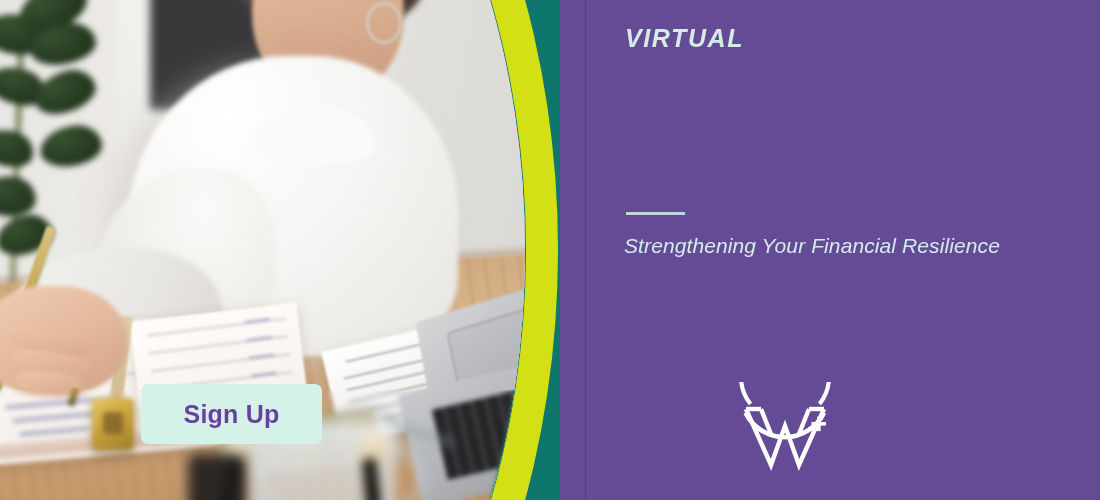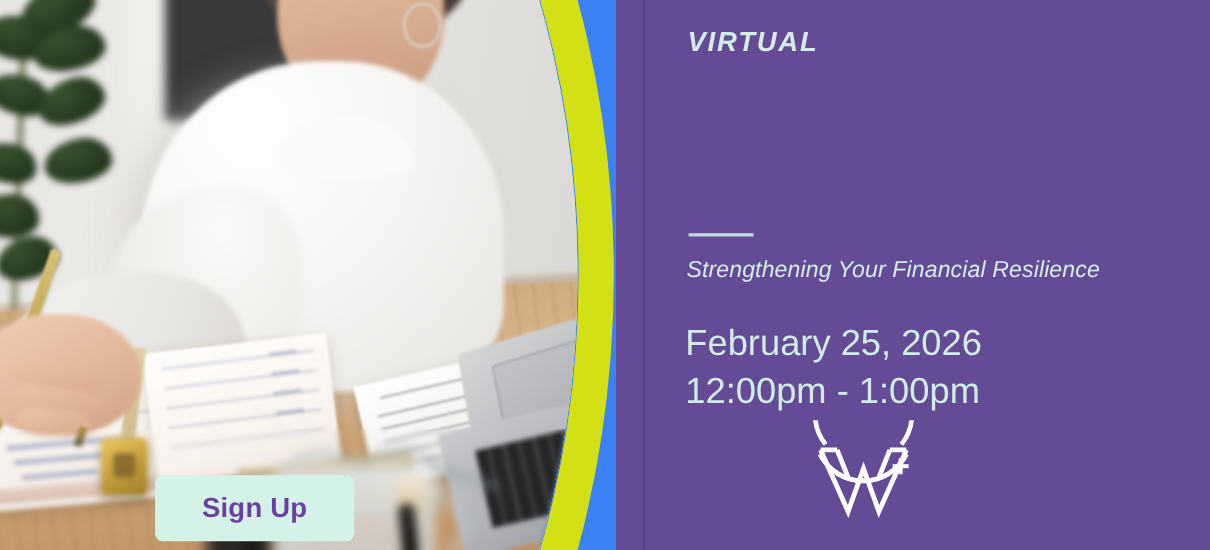--- a/index.html
+++ b/index.html
@@ -9,21 +9,21 @@
   }
   body {
     font-family: "Liberation Sans", sans-serif;
   }
 
   .banner {
     position: relative;
     width: 1100px;
     height: 500px;
     overflow: hidden;
-    background: #3b82f6;
+    background: #0f766e;
   }
 
   
   .photo-panel {
     position: absolute;
     left: 0;
     top: 0;
     width: 560px;
     height: 500px;
     overflow: hidden;
@@ -428,21 +428,20 @@
     border: none;
     border-radius: 7px;
     color: #6B3FA0;
     font-family: "Liberation Sans", sans-serif;
     font-size: 25px;
     font-weight: bold;
     letter-spacing: 0.2px;
     cursor: pointer;
     z-index: 8;
     padding: 0;
-    margin-top: 48px;
   }
 </style>
 </head>
 <body>
 
 <div class="banner">
 
   <div class="photo-panel">
 
     <div class="ph-wall"></div>
@@ -548,24 +547,20 @@
   </svg>
 
   <div class="right-panel">
     <div class="panel-rule"></div>
 
     <div class="kicker">VIRTUAL</div>
 
 
     <div class="subtitle">Strengthening Your Financial Resilience</div>
 
-    <div class="datetime">
-      <div>February 25, 2026</div>
-      <div>12:00pm - 1:00pm</div>
-    </div>
   </div>
 
   <div class="divider"></div>
 
   <svg class="logo" viewBox="0 0 104 104">
 
     <path d="M 17.5 22 A 44 44 0 1 1 86.5 22" fill="none" stroke="#FFFFFF" stroke-width="4.2" stroke-linecap="butt"></path>
     <path d="M 12.5 31 A 44 44 0 0 0 91 31" fill="none" stroke="#FFFFFF" stroke-width="4.2" stroke-linecap="butt"></path>
     <path d="M 91 31 A 44 44 0 0 1 12.5 31" fill="none" stroke="#FFFFFF" stroke-width="4.2" stroke-linecap="butt"></path>
 

